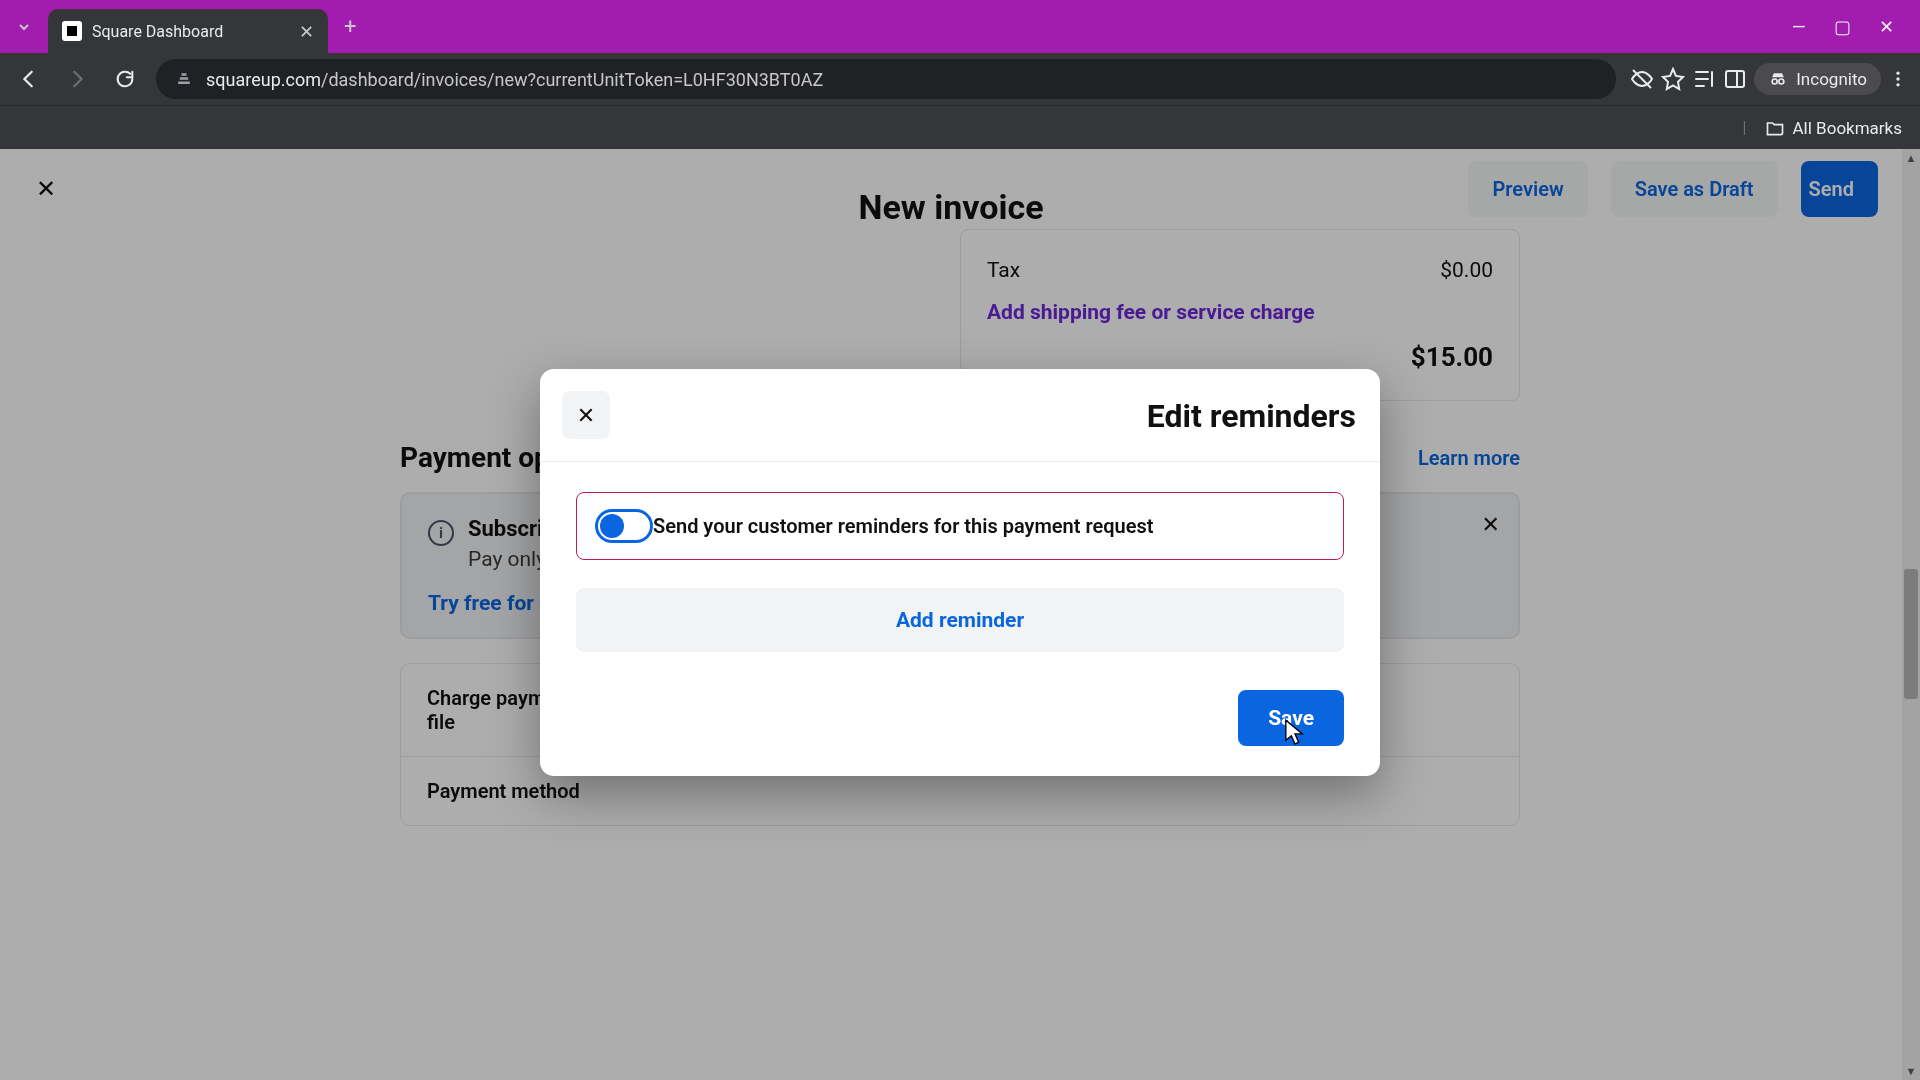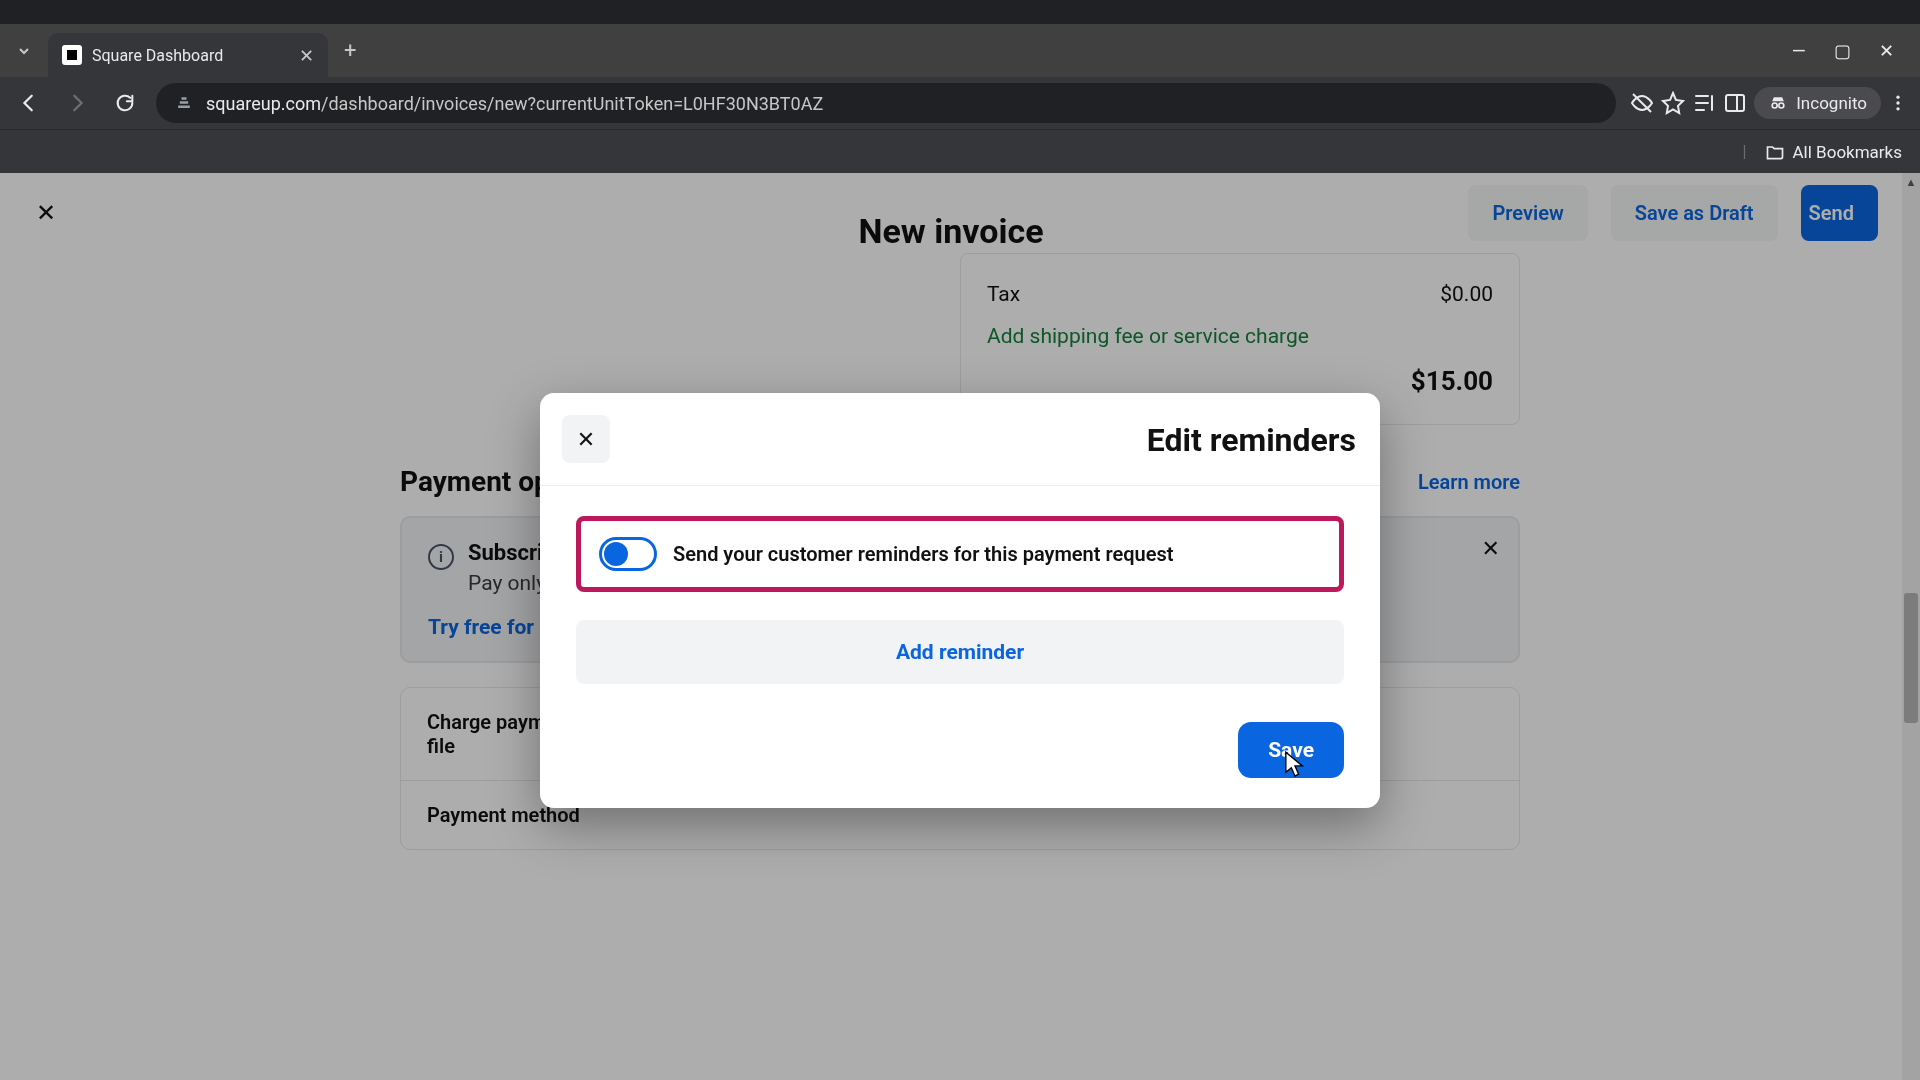--- a/index.html
+++ b/index.html
@@ -1,19 +1,19 @@
 <!DOCTYPE html>
 <html><head>
 <meta charset="utf-8">
 <style>
 * { margin: 0; padding: 0; box-sizing: border-box; font-family: -apple-system, BlinkMacSystemFont, "Segoe UI", Roboto, Helvetica, Arial, sans-serif; }
 html, body { width: 1920px; height: 1080px; overflow: hidden; background: #202124; }
 
 
-.browser-chrome { background: #404040; margin-top: 24px; }
+.browser-chrome { background: #a21caf; }
 .tab-bar { display: flex; align-items: center; height: 53px; padding: 0 8px; gap: 8px; }
 .tab-handle { width: 32px; height: 32px; display: flex; align-items: center; justify-content: center; color: #c7c7c7; cursor: pointer; }
 .tab { display: flex; align-items: center; background: #35363a; border-radius: 10px 10px 0 0; padding: 0 14px; height: 44px; margin-top: 9px; min-width: 280px; color: #e8eaed; gap: 10px; }
 .tab .favicon { width: 20px; height: 20px; background: #fff; border-radius: 3px; display:flex; align-items:center; justify-content:center; }
 .tab .favicon-inner { width: 10px; height: 10px; background:#000; }
 .tab .tab-title { font-size: 16px; color: #e8eaed; flex:1; }
 .tab .tab-close { color: #c7c7c7; font-size: 18px; cursor:pointer; }
 .new-tab { color:#c7c7c7; font-size: 22px; padding: 0 8px; cursor:pointer; }
 .window-controls { margin-left: auto; display:flex; gap: 28px; padding-right: 18px; color:#e8eaed; }
 .window-controls span { font-size:18px; cursor:pointer; }
@@ -40,21 +40,21 @@
 .app-header .title { position:absolute; left:50%; transform:translateX(-50%); font-size:34px; font-weight:700; color:#111;margin-top:35px; }
 .app-header .actions { margin-left:auto; display:flex; gap:23px; }
 .btn { padding: 16px 24px; border-radius:8px; font-size:20px; font-weight:600; cursor:pointer; border:none; }
 .btn-ghost { background:#f5f6f7; color:#0a66e0; }
 .btn-ghost2 { background:#f5f6f7; color:#0a66e0; }
 .btn-primary { background:#0a66e0; color:#fff;padding-left:8px; }
 
 .content-col { position:absolute; top:80px; left:50%; transform:translateX(-50%); width:1120px; }
 .totals-card { margin-left:auto; width:560px; border:1px solid #e5e7eb; border-radius:8px; padding:20px 26px; background:#fff; }
 .row { display:flex; justify-content:space-between; font-size:21px; color:#111; padding:8px 0; }
-.link { color:#15803d; font-weight:400; font-size:21px; padding:10px 0; cursor:pointer; }
+.link { color:#6d28d9; font-weight:700; font-size:21px; padding:10px 0; cursor:pointer; }
 .total-val { font-size:26px; font-weight:700; }
 
 .section-row { display:flex; align-items:center; justify-content:space-between; margin-top:40px; }
 .section-title { font-size:28px; font-weight:700; color:#111; }
 .learn-more { color:#0a66e0; font-weight:600; font-size:20px; cursor:pointer; }
 
 .promo-card { margin-top:18px; background:#f2f4f6; border-radius:10px; border:2px solid #e5e7eb; padding:22px 26px; position:relative; }
 .promo-head { display:flex; align-items:flex-start; gap:14px; }
 .promo-info-icon { width:26px; height:26px; border:2px solid #4a5568; border-radius:50%; display:flex; align-items:center; justify-content:center; color:#4a5568; font-weight:700; font-size:15px; margin-top:4px; }
 .promo-title { font-size:22px; font-weight:700; color:#111; }
@@ -71,27 +71,27 @@
 .scroll-track { position:absolute; right:0; top:0; width:18px; height:100%; background:#f1f1f1; }
 .scroll-thumb { position:absolute; right:2px; width:14px; background:#b7b7b7; border-radius:3px; }
 .scroll-btn { position:absolute; right:2px; width:14px; height:18px; display:flex; align-items:center; justify-content:center; color:#5f5f5f; font-size:11px; }
 
 
 .modal { position:absolute; z-index:10; left:50%; transform:translateX(-50%); top:220px; width:840px; background:#fff; border-radius:14px; box-shadow:0 18px 50px rgba(0,0,0,0.35); overflow:hidden; }
 .modal-header { position:relative; padding:28px 24px 26px; border-bottom:1px solid #ececec; }
 .modal-close { position:absolute; left:22px; top:22px; width:48px; height:48px; background:#f2f3f4; border-radius:8px; display:flex; align-items:center; justify-content:center; font-size:22px; color:#111; cursor:pointer; }
 .modal-title { text-align:right; font-size:32px; font-weight:700; color:#111; }
 .modal-body { padding:30px 36px 12px; }
-.toggle-row { border:5px solid #be185d; border-radius:8px; padding:16px 18px; display:flex; align-items:center; gap:16px; }
+.toggle-row { border:1px solid #be185d; border-radius:8px; padding:16px 18px; display:flex; align-items:center; }
 .toggle { width:58px; height:34px; border-radius:20px; border:3px solid #0a66e0; background:#fff; position:relative; cursor:pointer; }
 .toggle .knob { position:absolute; left:2px; top:2px; width:24px; height:24px; border-radius:50%; background:#0a66e0; }
 .toggle-label { font-size:20px; font-weight:600; color:#111; }
 .add-reminder { margin-top:28px; background:#f2f3f4; border-radius:8px; padding:20px; text-align:center; color:#0a66e0; font-weight:700; font-size:21px; cursor:pointer; }
 .modal-footer { display:flex; justify-content:flex-end; padding:26px 36px 30px; }
-.save-btn { position:relative; background:#0a66e0; color:#fff; border:none; border-radius:13px; padding:16px 30px; font-size:21px; font-weight:700; cursor:pointer; }
+.save-btn { position:relative; background:#0a66e0; color:#fff; border:none; border-radius:8px; padding:16px 30px; font-size:21px; font-weight:700; cursor:pointer; }
 .cursor-overlay { position:absolute; width:22px; height:30px; pointer-events:none; }
 
 svg { display:block; }
 </style>
 </head>
 <body>
 
 <div class="browser-chrome">
   <div class="tab-bar">
     <div class="tab-handle">

